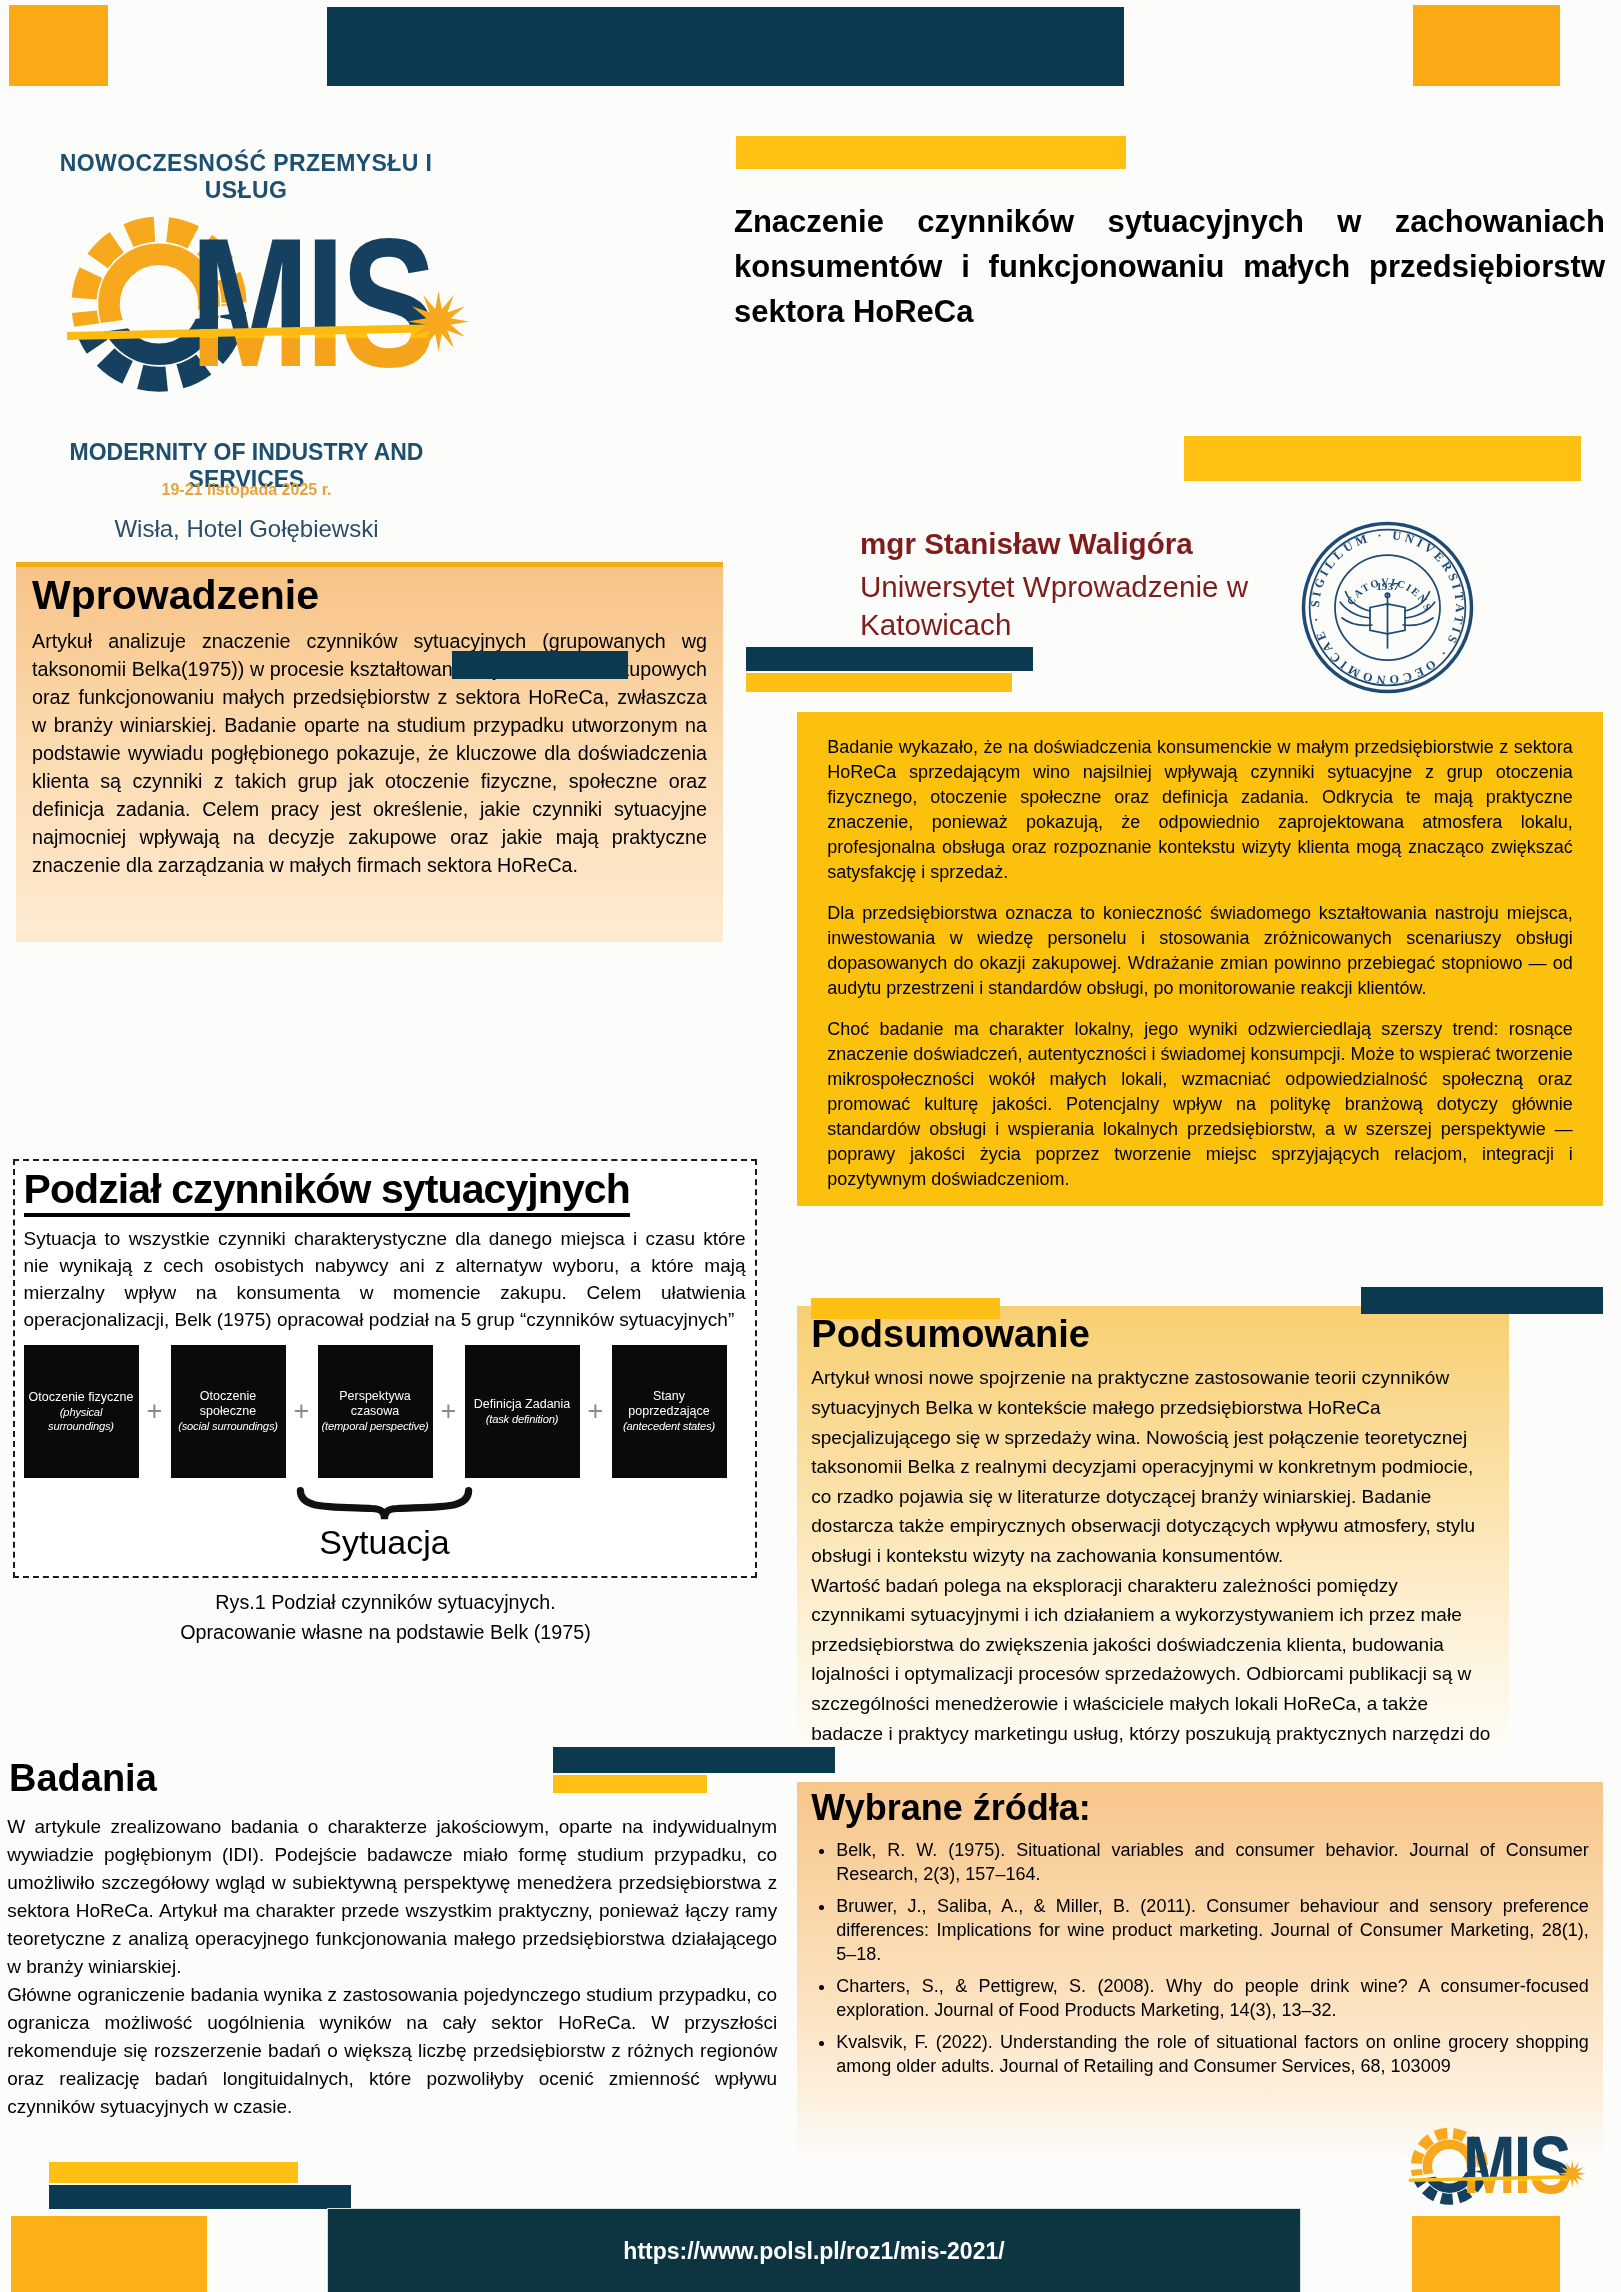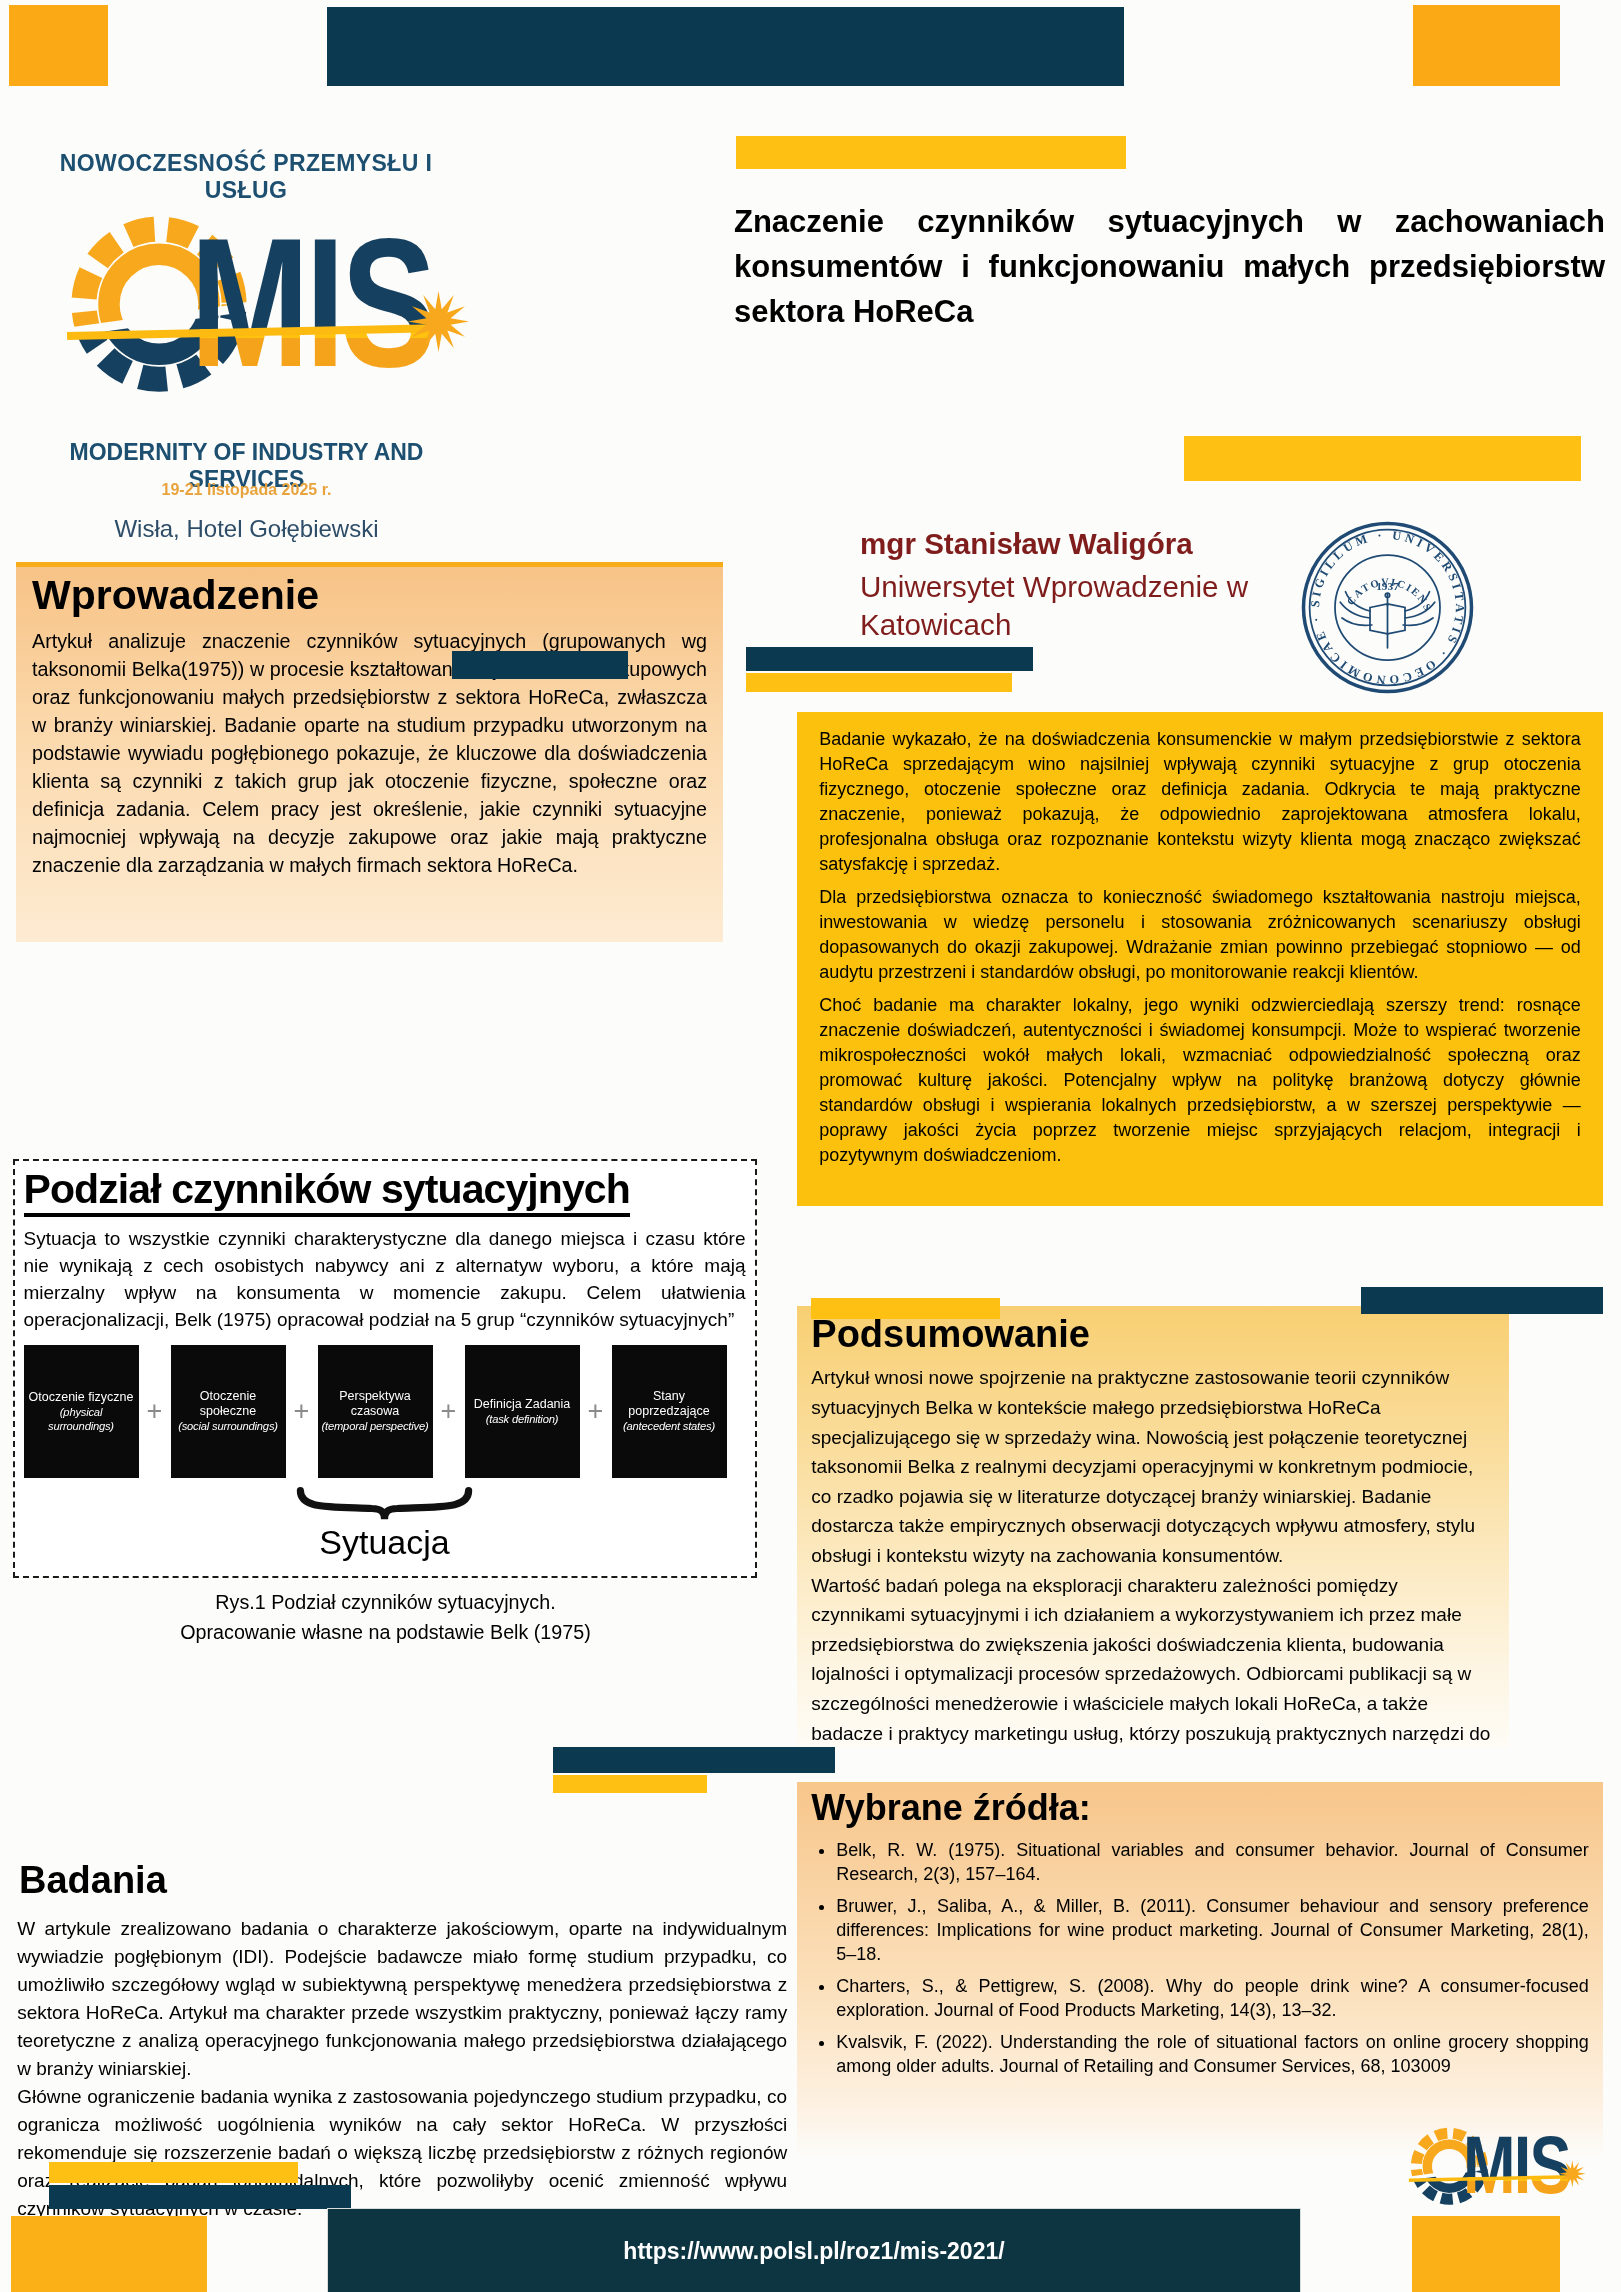--- a/index.html
+++ b/index.html
@@ -49,21 +49,21 @@
 
   
   #box-intro{left:16px;top:562px;width:707px;height:380px;padding:3.6px 16px 0 16px;box-sizing:border-box;
       border-top:5.4px solid #f6ad19;background:linear-gradient(180deg,#f7c386 0%,#fbd9ad 45%,#fdebd2 100%);overflow:hidden;}
   #box-intro h2{font-size:41px;margin:1.8px 0 7.2px 0;}
   #box-intro p{font-size:19.7px;line-height:28px;text-align:justify;margin:0;}
 
   
   #box-results{left:797px;top:712px;width:806px;height:494px;padding:7.2px 14.3px;box-sizing:border-box;background:#fcc10d;overflow:hidden;}
   #box-results h2{font-size:38px;margin:0 0 7.2px 0;}
-  #box-results p{font-size:18px;line-height:25px;text-align:justify;margin:8px;}
+  #box-results p{font-size:18px;line-height:25px;text-align:justify;margin:16px;}
 
   
   #box-tax{left:12.5px;top:1159px;width:744px;height:419px;padding:3.6px 9px;box-sizing:border-box;background:#fff;
       border:2.7px dashed #1a1a1a;overflow:hidden;}
   #box-tax h2{font-size:41px;margin:1.8px 0 7.2px 0;display:inline-block;border-bottom:4.5px solid #000;letter-spacing:-0.9px;}
   #tax-body{font-size:19px;line-height:27px;text-align:justify;margin:0;}
   #factor-row{display:flex;align-items:center;margin-top:12.5px;}
   .factor{width:115px;height:133px;background:#0a0a0a;color:#fff;display:flex;flex-direction:column;
       justify-content:center;text-align:center;padding:0 3.6px;box-sizing:border-box;flex:none;}
   .factor .pl{font-size:12.5px;line-height:15px;}
@@ -75,21 +75,21 @@
 
   
   #ybar-sum{left:811px;top:1298px;width:189px;height:20.6px;z-index:4;}
   #nbar-sum{left:1361px;top:1287px;width:242px;height:27px;z-index:4;}
   #box-summary{left:797px;top:1306px;width:712px;height:442px;padding:7.2px 14.3px;box-sizing:border-box;
       background:linear-gradient(180deg,#f8cf72 0%,#fbe3ae 45%,#fdf4e0 80%,#fefcf6 100%);overflow:hidden;}
   #box-summary h2{font-size:38px;margin:0 0 7.2px 0;}
   #box-summary p{font-size:19px;line-height:29.6px;margin:0;}
 
   
-  #research{left:7.2px;top:1859px;width:770px;margin-left:10px;}
+  #research{left:7.2px;top:1757px;width:770px;}
   #research h2{font-size:38px;margin:0 0 12.5px 1.8px;}
   #research p{font-size:19px;line-height:28px;text-align:justify;margin:0;}
 
   
   #nbar-src{left:553px;top:1747px;width:282px;height:26px;}
   #ybar-src{left:553px;top:1775px;width:154px;height:18px;}
   #box-sources{left:797px;top:1782px;width:806px;height:376px;padding:5.4px 14.3px;box-sizing:border-box;
       background:linear-gradient(180deg,#f7c68b 0%,#fbe0bb 55%,#fdf0e0 85%,rgba(253,244,233,0) 100%);overflow:hidden;}
   #box-sources h2{font-size:36px;margin:0 0 9px 0;}
   #box-sources ul{margin:0;padding-left:25px;}

